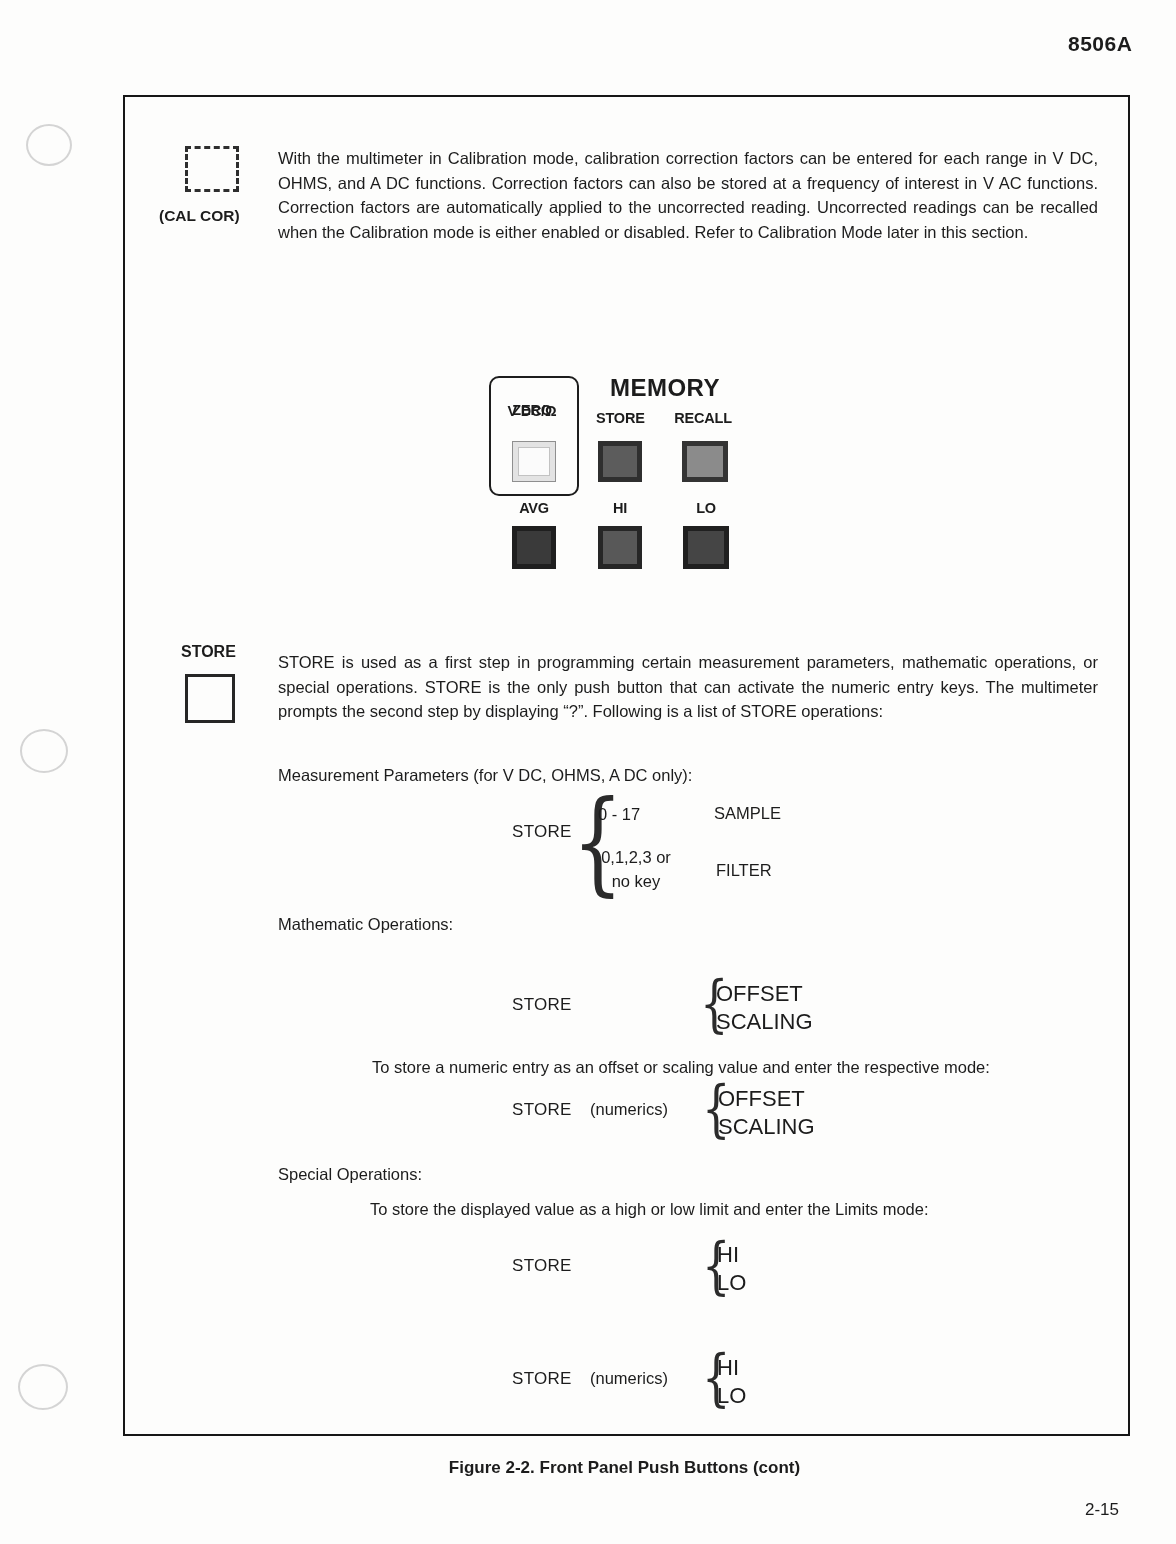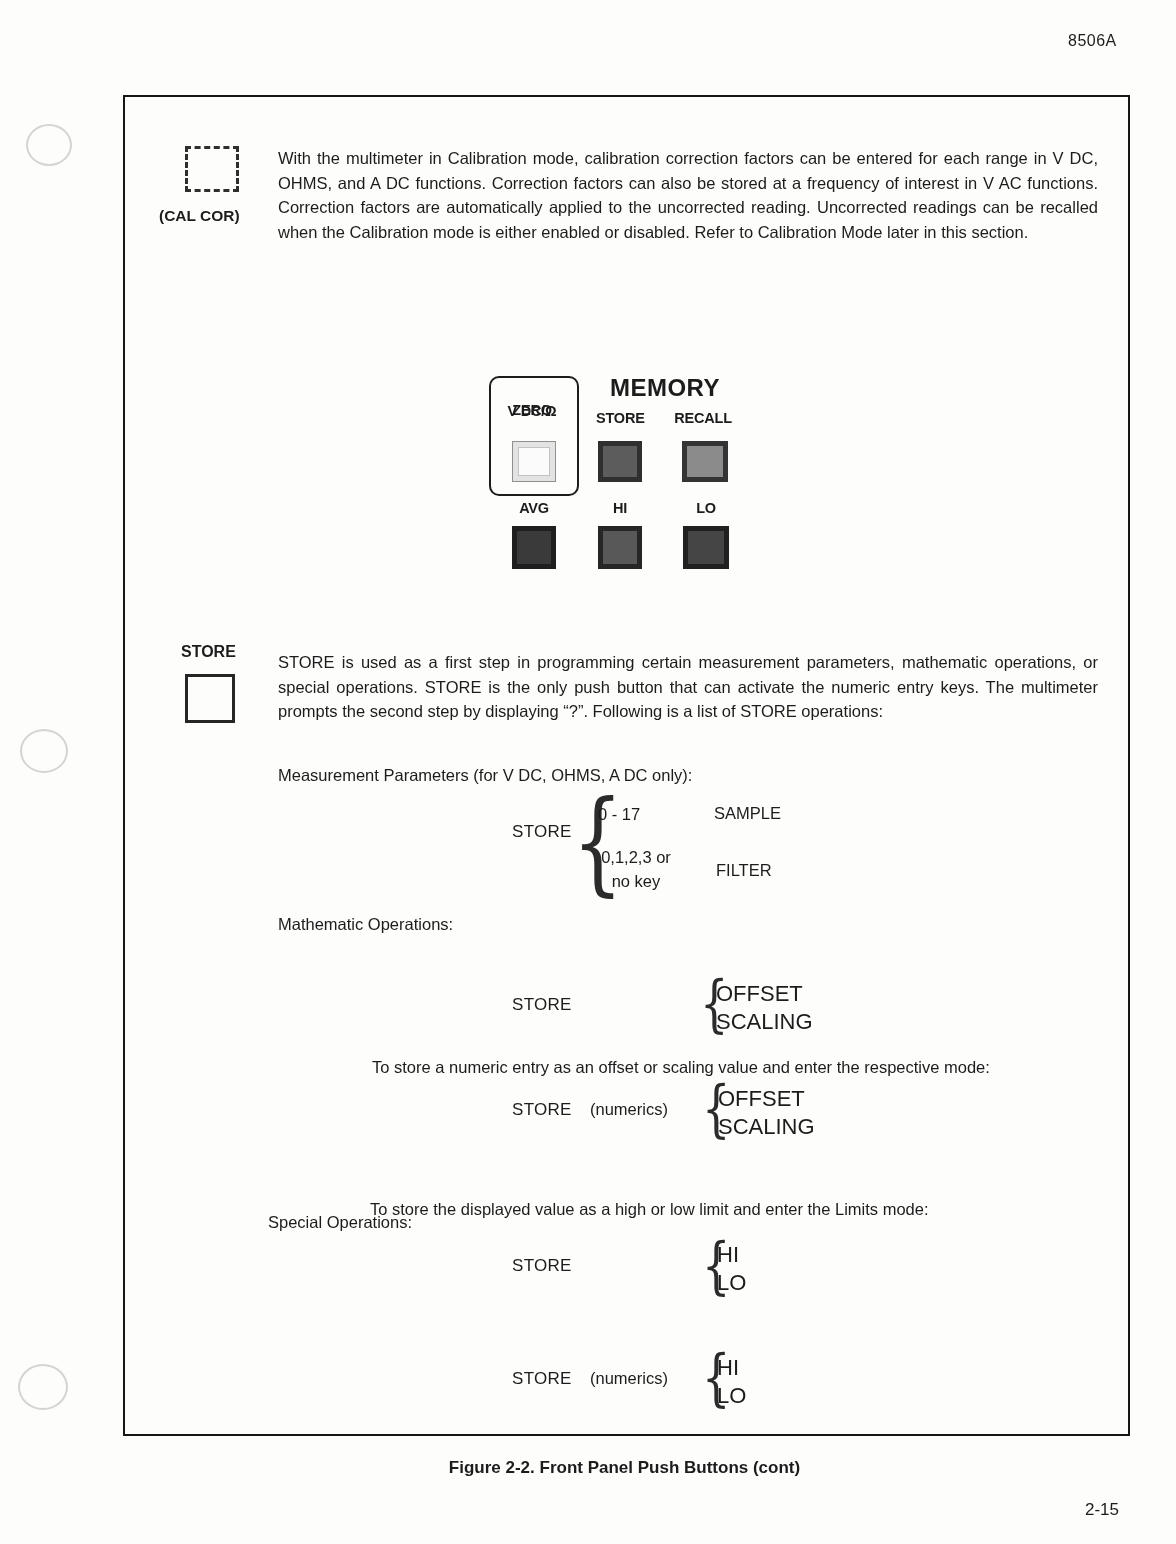--- a/index.html
+++ b/index.html
@@ -6,21 +6,21 @@
   .page{
     position:relative;
     width:1176px;height:1544px;
     background:#fdfdfc;
     font-family:"Liberation Sans",sans-serif;
     color:#1c1c1c;
     overflow:hidden;
     margin:0 auto;
   }
   .abs{position:absolute;}
-  .doc-number{font-size:16px;letter-spacing:.5px;}
+  .doc-number{font-size:21px;letter-spacing:.5px;font-weight:bold;}
   .page-number{font-size:17px;}
   .content-box{
     border:2px solid #161616;
     background:transparent;
   }
   .punch-hole{
     border:2px solid #cfcfcf;
     border-radius:50%;
     opacity:.9;
   }
@@ -164,21 +164,21 @@
   <div class="abs opt-label" style="left:716px;top:1009px;">SCALING</div>
 
   <div class="abs item-line" style="left:372px;top:1058px;width:726px;">To store a numeric entry as an offset or scaling value and enter the respective mode:</div>
 
   <div class="abs mono-word" style="left:512px;top:1100px;">STORE</div>
   <div class="abs item-line" style="left:590px;top:1100px;">(numerics)</div>
   <div class="abs brace brace-small" style="left:702px;top:1081px;">{</div>
   <div class="abs opt-label" style="left:718px;top:1086px;">OFFSET</div>
   <div class="abs opt-label" style="left:718px;top:1114px;">SCALING</div>
 
-  <div class="abs subhead" style="left:268px;top:1165px;margin-top:48px;">Special Operations:</div>
+  <div class="abs subhead" style="left:278px;top:1165px;">Special Operations:</div>
   <div class="abs item-line" style="left:370px;top:1200px;width:728px;">To store the displayed value as a high or low limit and enter the Limits mode:</div>
 
   <div class="abs mono-word" style="left:512px;top:1256px;">STORE</div>
   <div class="abs brace brace-small" style="left:702px;top:1238px;">{</div>
   <div class="abs opt-label" style="left:717px;top:1242px;">HI</div>
   <div class="abs opt-label" style="left:717px;top:1270px;">LO</div>
 
 
   <div class="abs mono-word" style="left:512px;top:1369px;">STORE</div>
   <div class="abs item-line" style="left:590px;top:1369px;">(numerics)</div>

